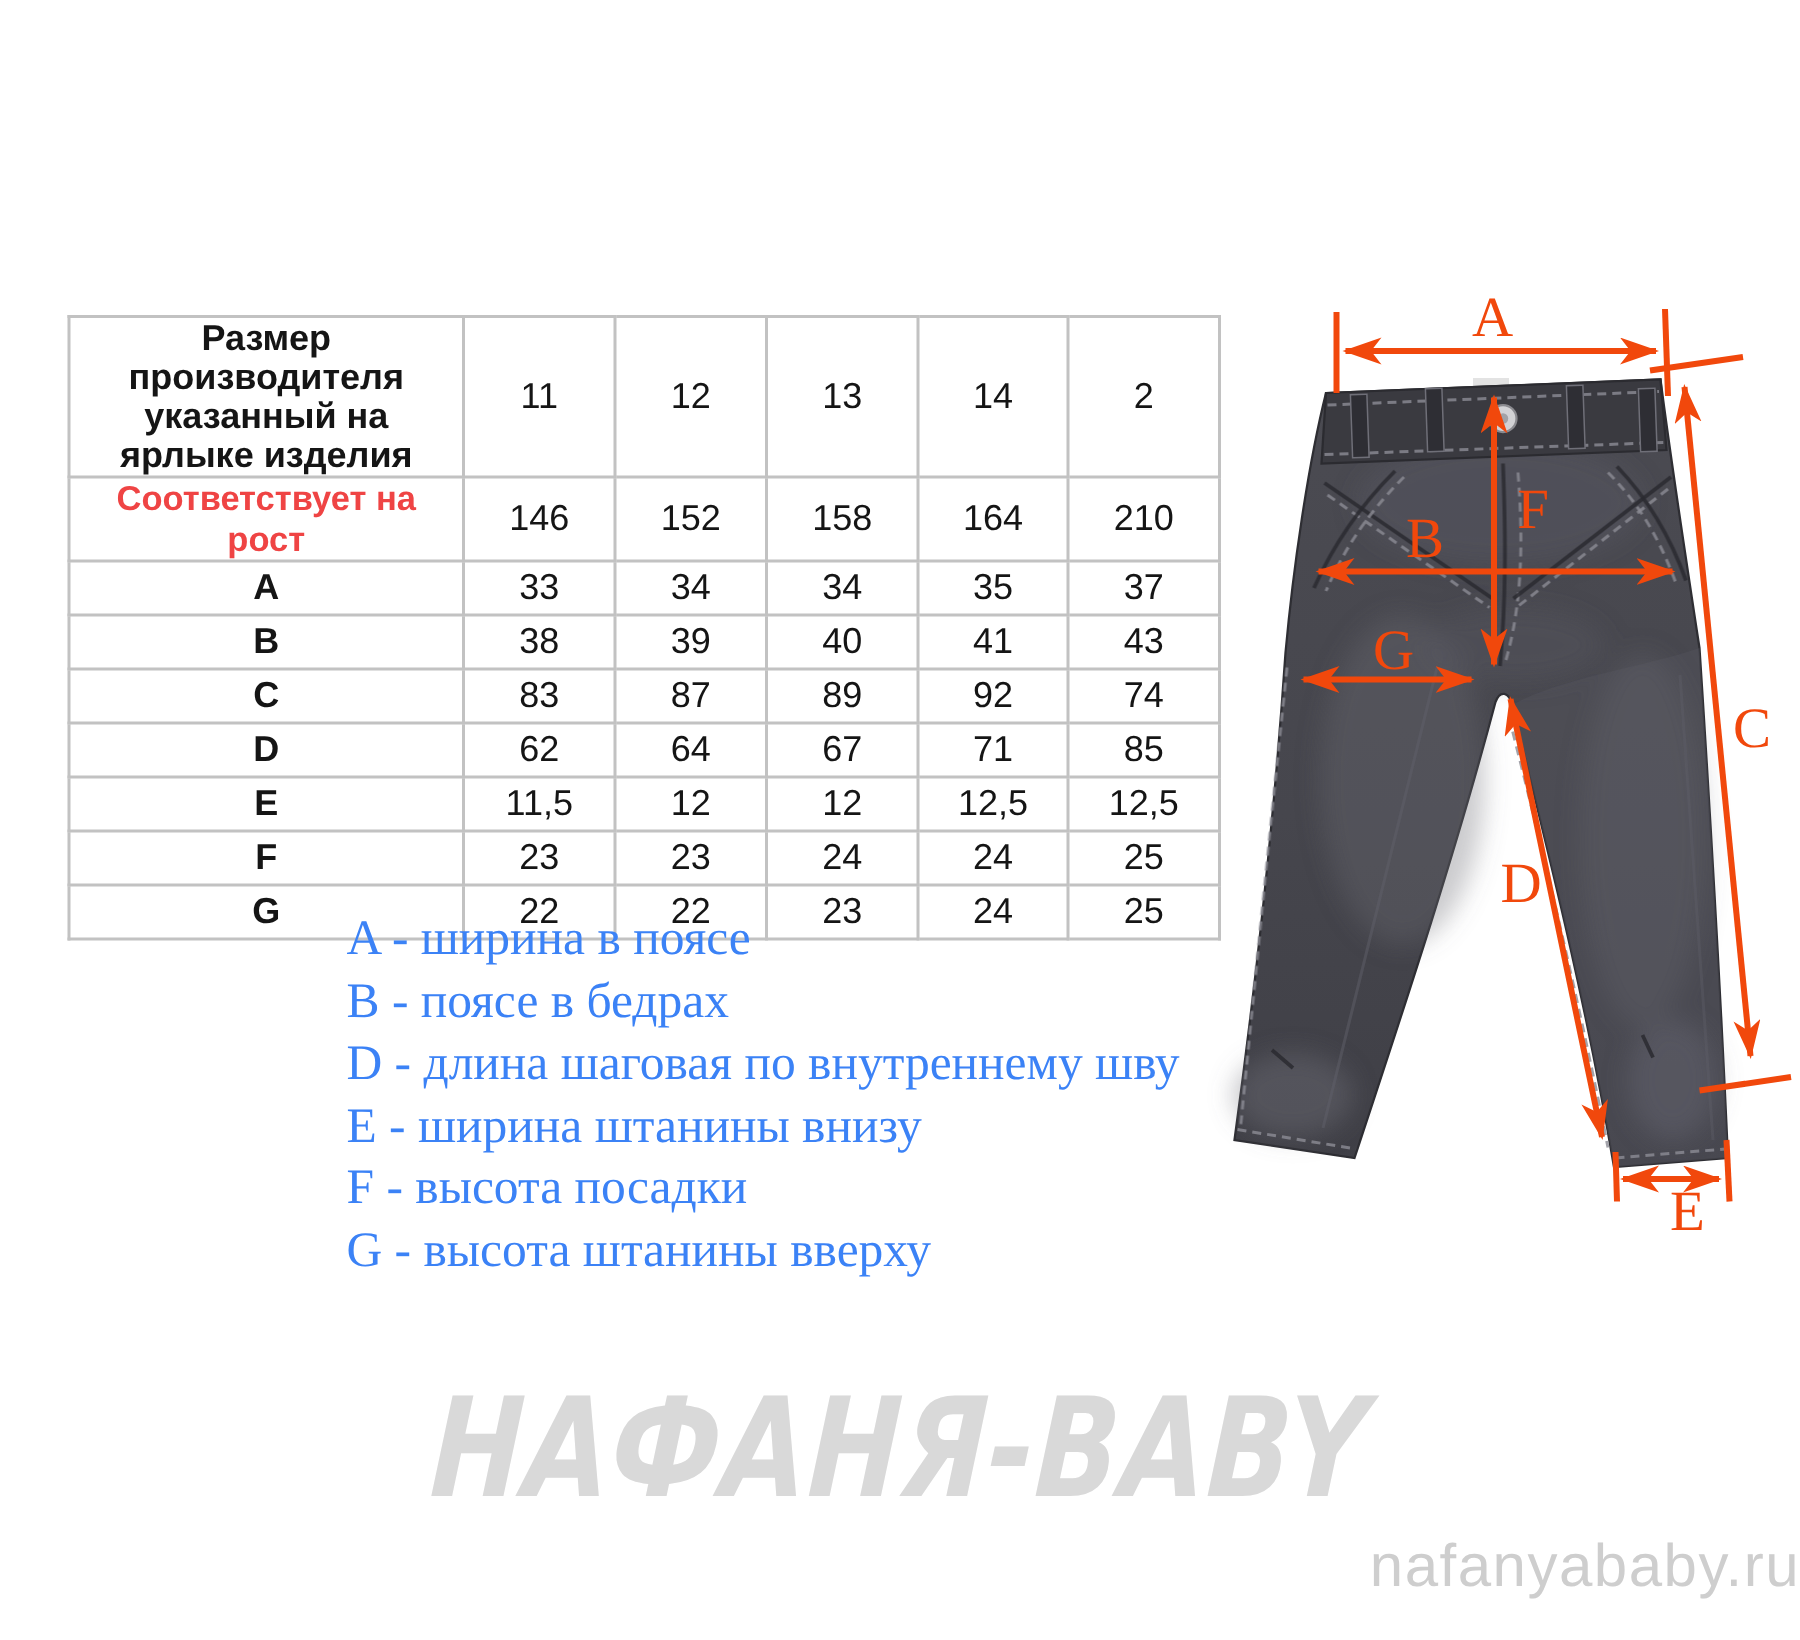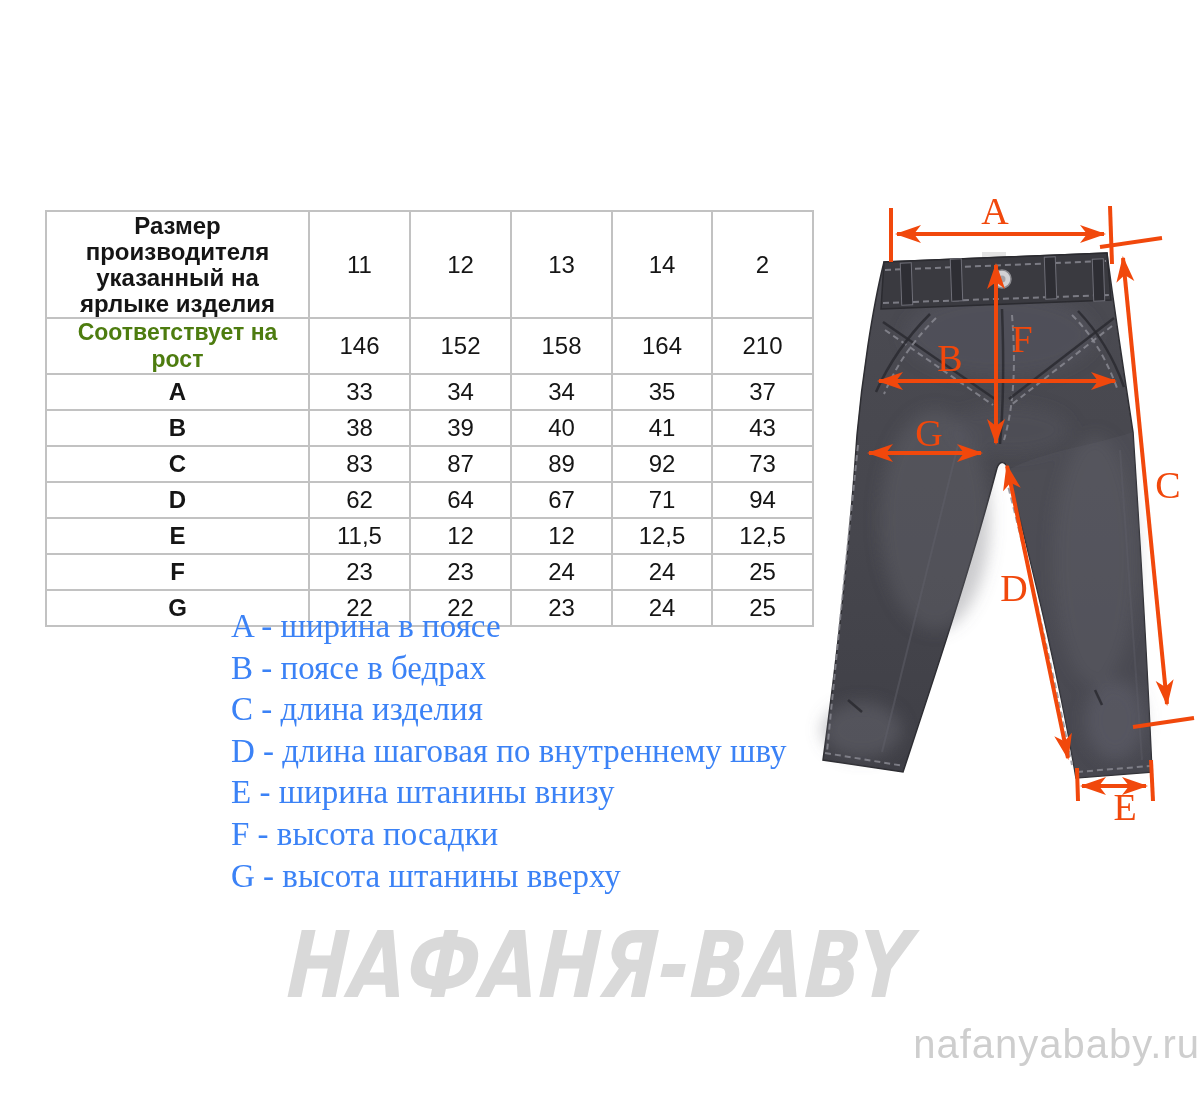--- a/index.html
+++ b/index.html
@@ -18,21 +18,21 @@
     border:2px solid #c2c2c2; text-align:center; vertical-align:middle;
     font-size:24px; color:#151515; height:34px; padding:0 4px;
     font-family:"Liberation Sans", sans-serif;
   }
   table.size-table tr.header-row td { height:105px;margin-left:29px; }
   td.head-label {
     color:#1412ee; font-weight:bold; font-size:23px; line-height:26px;
   }
   td.size-num { font-size:24px;border-radius:20px; }
   td.row-label { font-weight:bold; font-size:23px; }
-  tr.growth-row td.row-label { color:#4d7c0f; font-size:23px; }
+  tr.growth-row td.row-label { color:#ef4444; font-size:23px; }
 
   
   .legend {
     position:absolute; left:231px; top:606px;
     font-family:"Liberation Serif", serif; font-size:33px; color:#3b82f6;
   }
   .legend-line { height:41.6px; line-height:41.6px; white-space:nowrap; }
 
   
   svg.diagram { position:absolute; left:0; top:0; }
@@ -104,29 +104,29 @@
       <td>40</td>
       <td>41</td>
       <td>43</td>
     </tr>
     <tr>
       <td class="row-label">C</td>
       <td>83</td>
       <td>87</td>
       <td>89</td>
       <td>92</td>
-      <td>73</td>
+      <td>74</td>
     </tr>
     <tr>
       <td class="row-label">D</td>
       <td>62</td>
       <td>64</td>
       <td>67</td>
       <td>71</td>
-      <td>94</td>
+      <td>85</td>
     </tr>
     <tr>
       <td class="row-label">E</td>
       <td>11,5</td>
       <td>12</td>
       <td>12</td>
       <td>12,5</td>
       <td>12,5</td>
     </tr>
     <tr>
@@ -144,21 +144,20 @@
       <td>23</td>
       <td>24</td>
       <td>25</td>
     </tr>
   </tbody>
     </table>
 
   <div class="legend">
     <div class="legend-line">A - ширина в поясе</div>
     <div class="legend-line">B - поясе в бедрах</div>
-    <div class="legend-line">C - длина изделия</div>
     <div class="legend-line">D - длина шаговая по внутреннему шву</div>
     <div class="legend-line">E - ширина штанины внизу</div>
     <div class="legend-line">F - высота посадки</div>
     <div class="legend-line">G - высота штанины вверху</div>
   </div>
 
   <svg class="diagram" width="1200" height="1093" viewBox="0 0 1200 1093">
     <defs>
       <marker id="ah" markerUnits="userSpaceOnUse" markerWidth="30" markerHeight="22" refX="24" refY="9" orient="auto-start-reverse">
         <polygon points="0,0 26,9 0,18 7,9" fill="#f1480c"></polygon>

